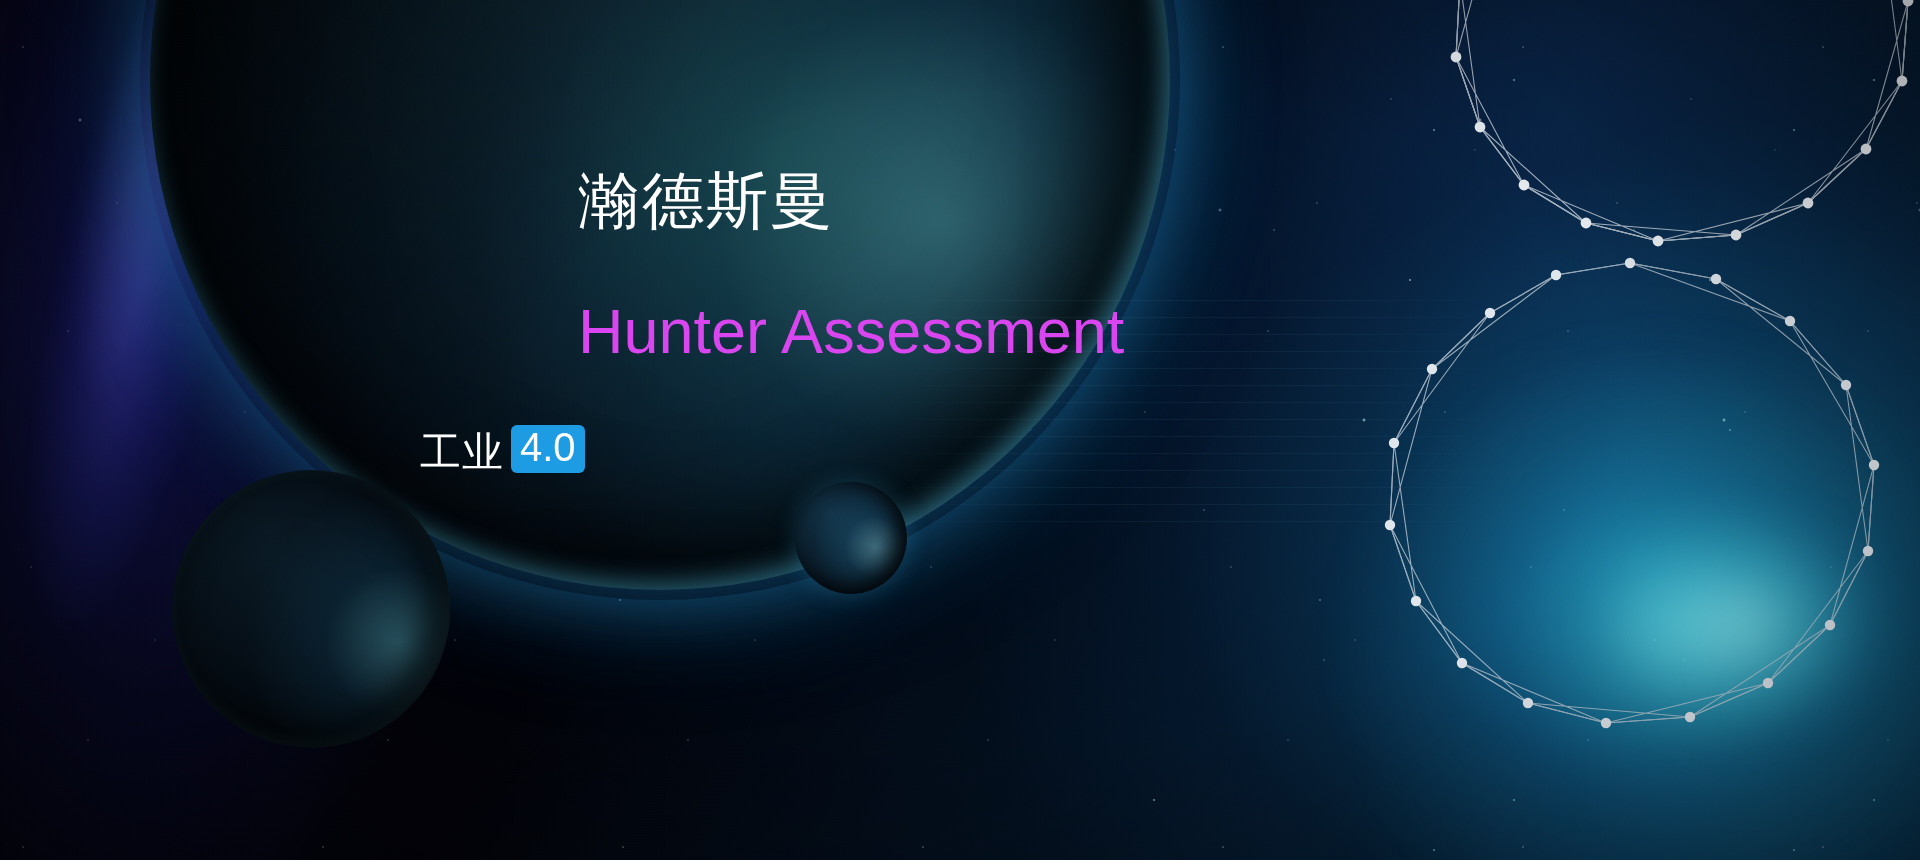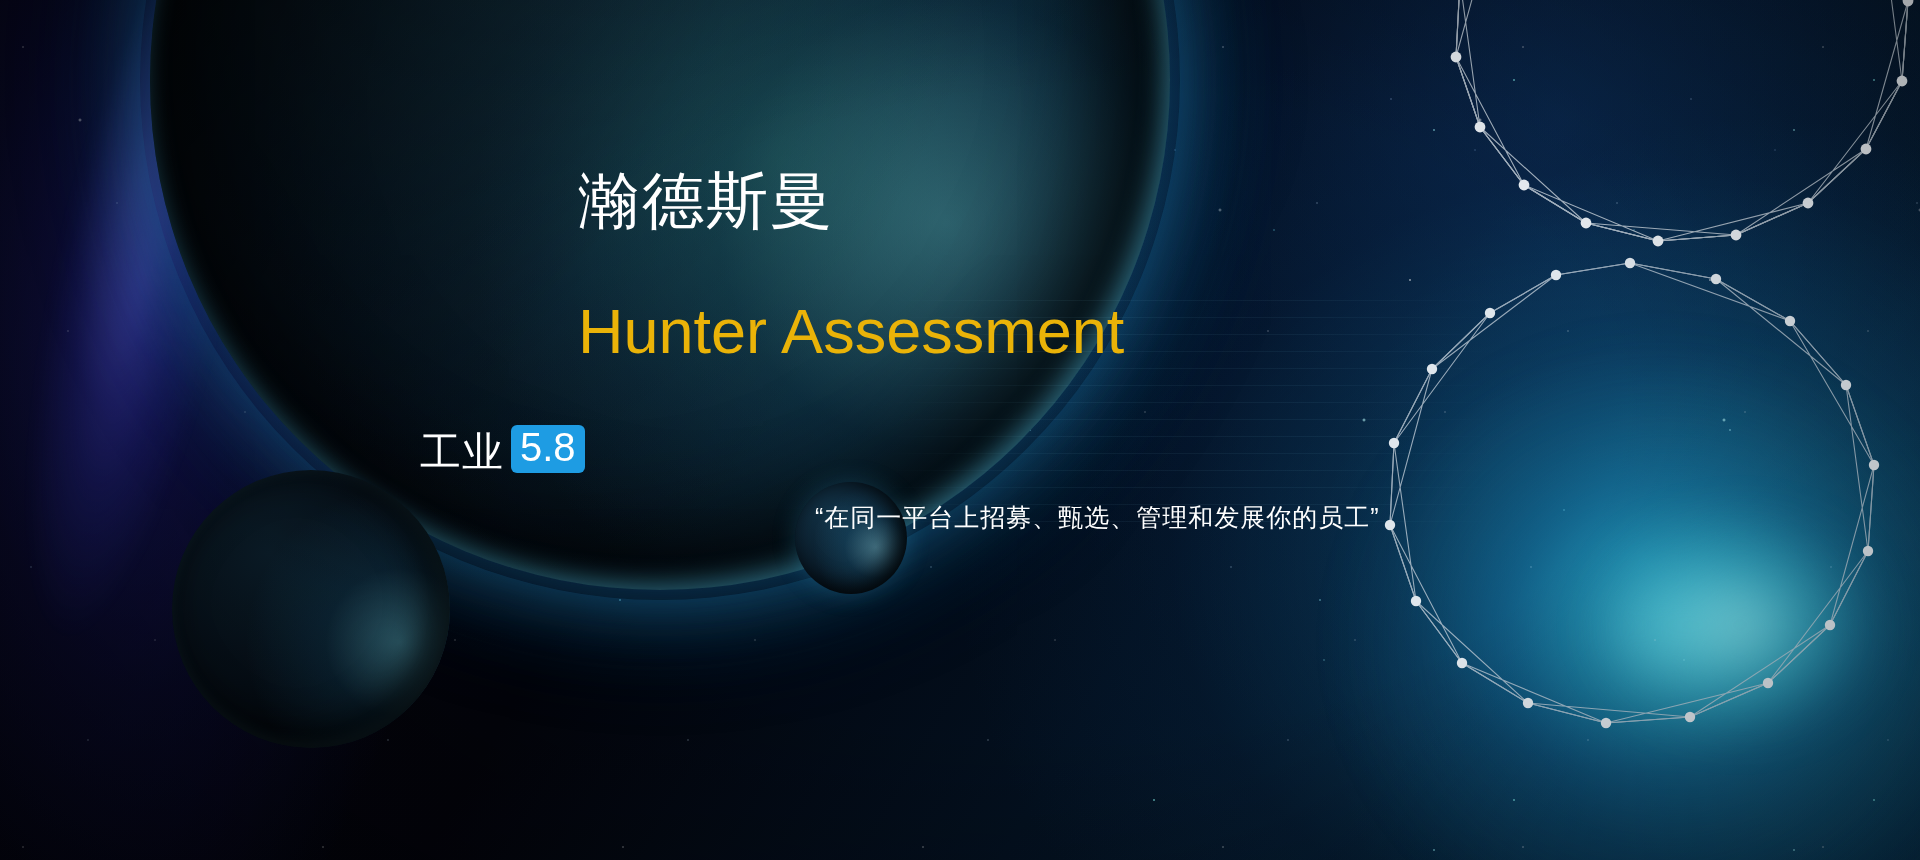--- a/index.html
+++ b/index.html
@@ -233,21 +233,21 @@
     color: #ffffff;
     font-weight: 400;
     white-space: nowrap;
   }
   .title-en {
     position: absolute;
     left: 578px; top: 300px;
     font-size: 63px;
     line-height: 1.0;
     letter-spacing: 0px;
-    color: #eab308;
+    color: #d946ef;
     font-weight: 400;
     white-space: nowrap;
   }
   .tagline {
     position: absolute;
     left: 420px; top: 425px;
     font-size: 41px;
     line-height: 1.0;
     color: #ffffff;
     font-weight: 400;
@@ -372,19 +372,18 @@
   <div class="vignette"></div>
 
   <div class="content">
 
     <div class="title-cn">瀚德斯曼</div>
 
     <div class="title-en">Hunter Assessment</div>
 
     <div class="tagline">
       <span>工业</span>
-      <span class="badge-40">5.8</span>
+      <span class="badge-40">4.0</span>
     </div>
 
-    <div class="quote">“在同一平台上招募、甄选、管理和发展你的员工”</div>
 
   </div>
 </div>
 
 </body></html>

